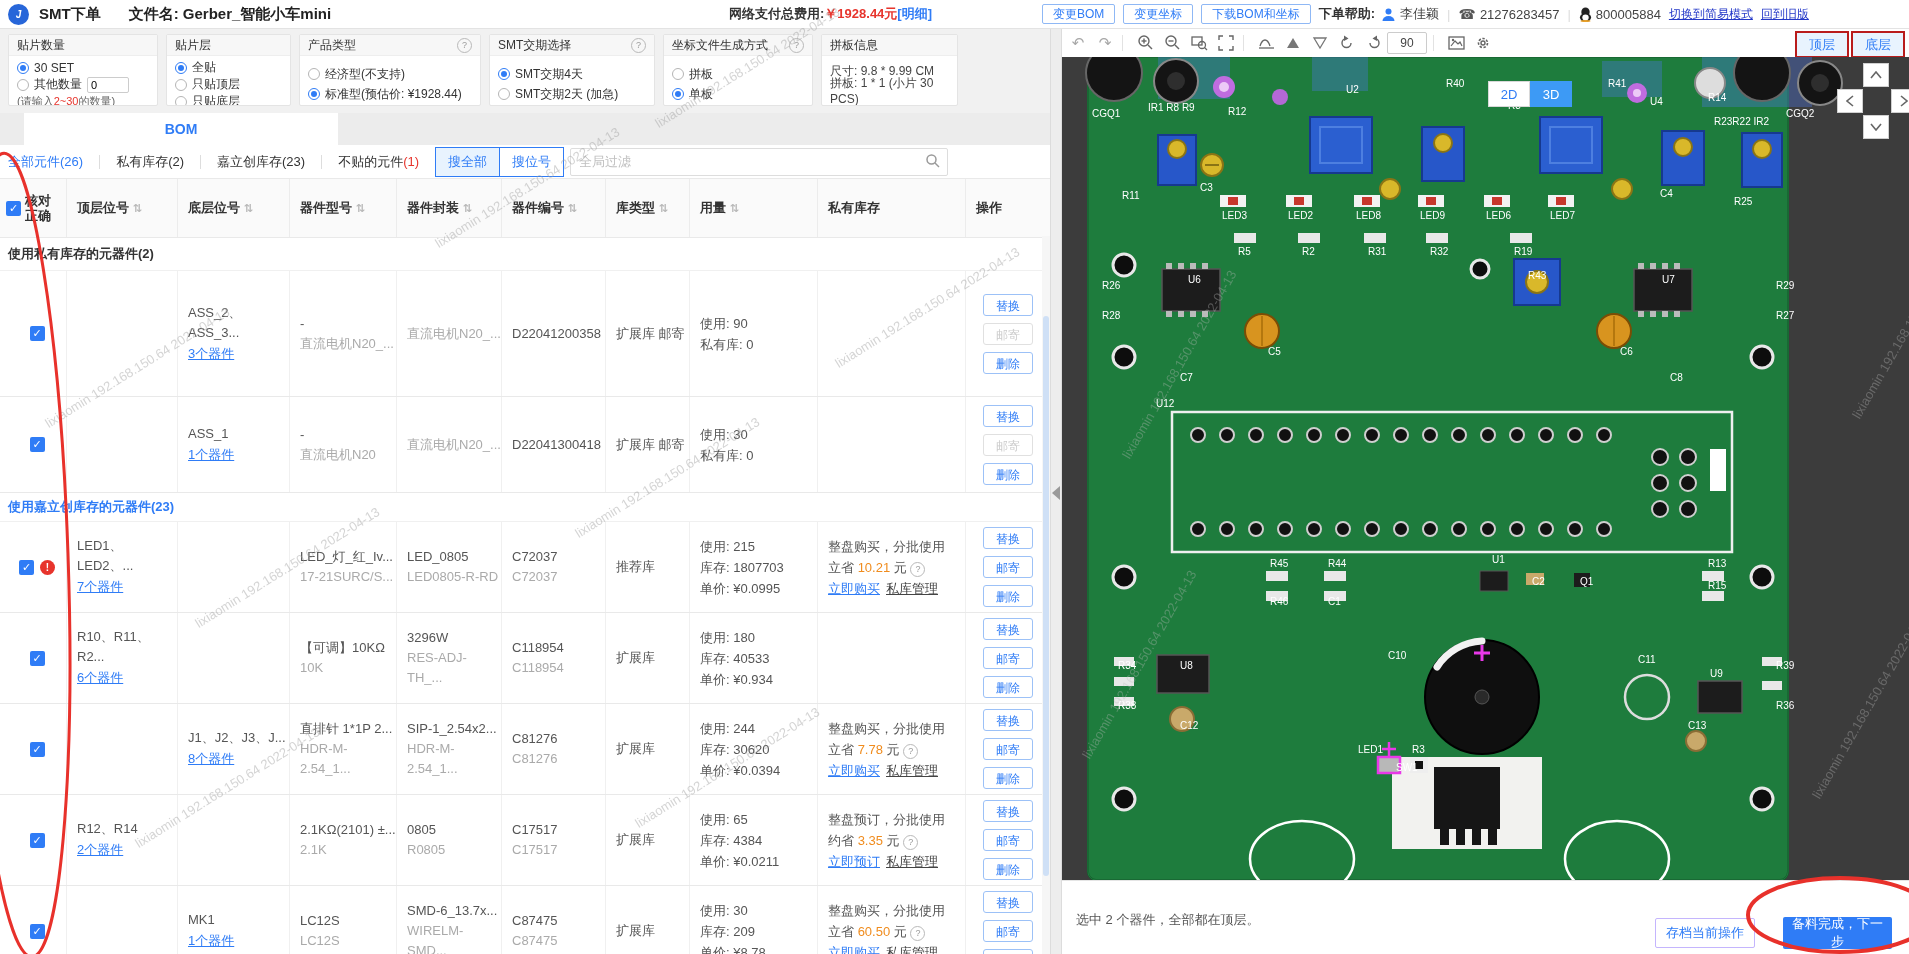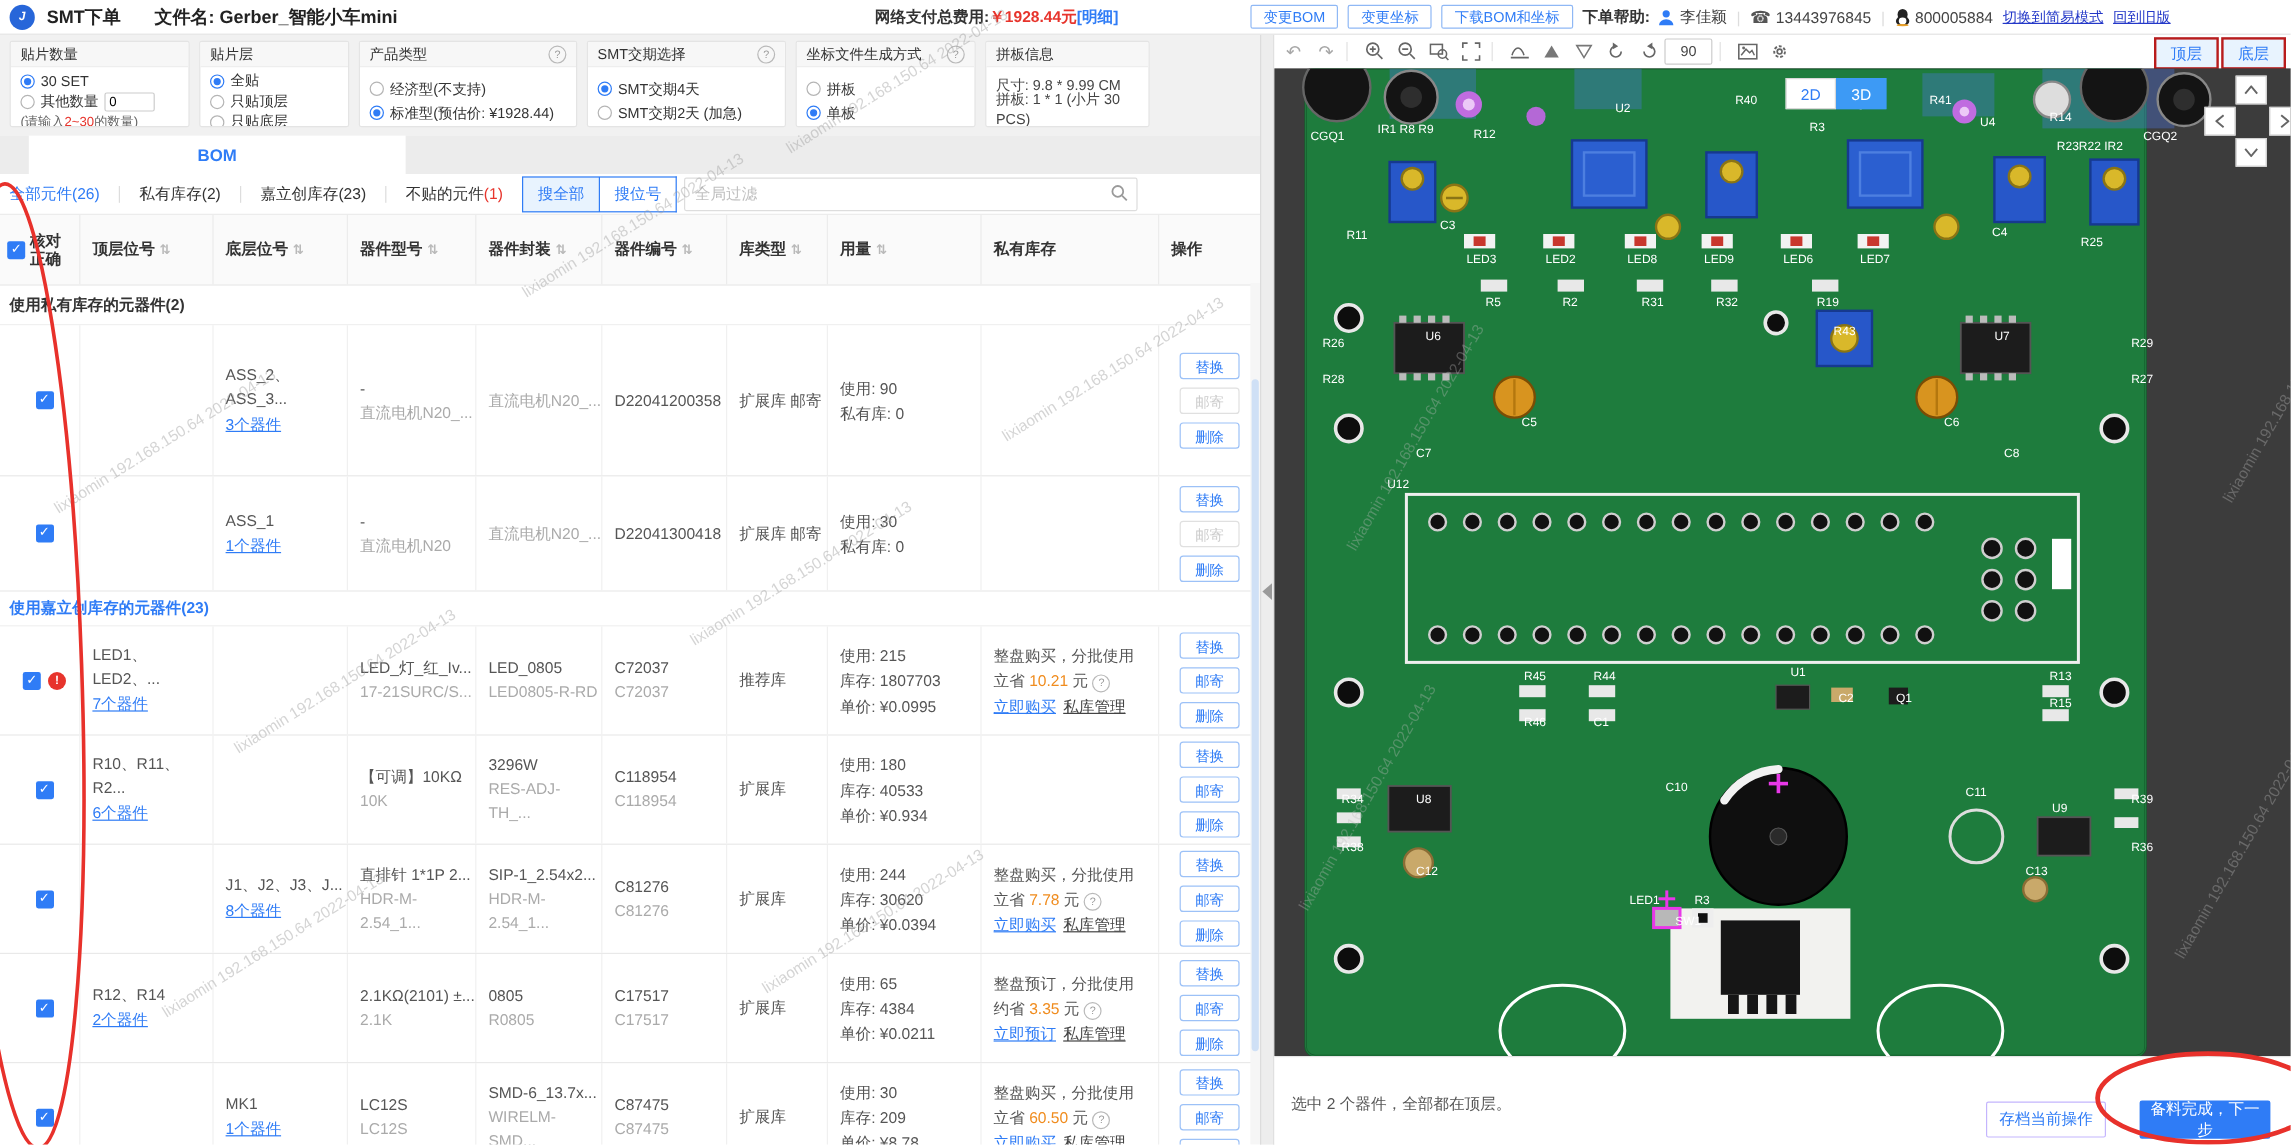--- a/index.html
+++ b/index.html
@@ -114,21 +114,21 @@
   .tico{width:22px;height:22px;display:flex;align-items:center;justify-content:center;color:#666;
         font-size:15px;margin-left:5px;cursor:pointer;flex:none;}
   .tico.gray{color:#a7a7a7;}
   .tsep{width:1px;height:16px;background:#e2e2e2;margin:0 6px;flex:none;}
   .rot-input{width:34px;height:18px;border:1px solid #ccc;border-radius:2px;font-size:12px;
              text-align:center;margin-left:2px;color:#444;}
   .layer-btns{position:absolute;right:4px;top:3px;display:flex;gap:2px;}
   .layer-btn{width:50px;height:23px;background:#e8f3fe;border:2px solid #b91c1c;color:#2f7cf6;
              font-size:13px;display:flex;align-items:center;justify-content:center;cursor:pointer;}
   .canvas{position:absolute;left:0;top:29px;width:847px;height:823px;background:#3c3c3c;overflow:hidden;}
-  .toggle{position:absolute;left:426px;top:8px;display:flex;z-index:5;}
+  .toggle{position:absolute;left:426px;top:24px;display:flex;z-index:5;}
   .tgbtn{width:40px;height:24px;font-size:13px;display:flex;align-items:center;justify-content:center;cursor:pointer;}
   .tg2d{background:#fff;color:#2f7cf6;border:1px solid #d8d8d8;}
   .tg3d{background:#3d9af5;color:#fff;border:1px solid #3d9af5;}
   .navbtn{position:absolute;width:24px;height:22px;background:#fff;border:1px solid #d0d0d0;
           display:flex;align-items:center;justify-content:center;z-index:5;cursor:pointer;}
   .vbottom{position:absolute;left:0;top:852px;width:847px;height:74px;background:#fff;
            border-top:1px solid #e5e5e5;}
   .vstatus{position:absolute;left:14px;top:30px;font-size:13px;color:#555;}
   .btn-archive{position:absolute;left:593px;top:37px;width:100px;height:30px;background:#fff;
                border:1px solid #c4b5fd;color:#2f7cf6;font-size:13px;border-radius:2px;
@@ -163,21 +163,21 @@
     <span class="contact">
       <svg width="15" height="15" viewBox="0 0 15 15" style="margin-right:4px;">
         <circle cx="7.5" cy="4.5" r="3" fill="#2f7cf6"></circle>
           <path d="M1.5 14 a6 5 0 0 1 12 0 z" fill="#2f7cf6"></path>
       </svg>
       <span>李佳颖</span>
     </span>
     <span class="hsep">|</span>
     <span class="contact">
       <span class="phone-glyph">☎</span>
-      <span>13443976845</span>
+      <span>21276283457</span>
     </span>
     <span class="hsep">|</span>
     <span class="contact">
       <svg width="13" height="15" viewBox="0 0 13 15" style="margin-right:4px;">
         <ellipse cx="6.5" cy="5" rx="4.2" ry="4.6" fill="#222"></ellipse>
         <ellipse cx="6.5" cy="10.5" rx="5.6" ry="4.2" fill="#222"></ellipse>
         <ellipse cx="6.5" cy="10.5" rx="3.2" ry="2.9" fill="#fff"></ellipse>
         <ellipse cx="6.5" cy="14" rx="5" ry="1" fill="#e8a02a"></ellipse>
       </svg>
       <span>800005884</span>

